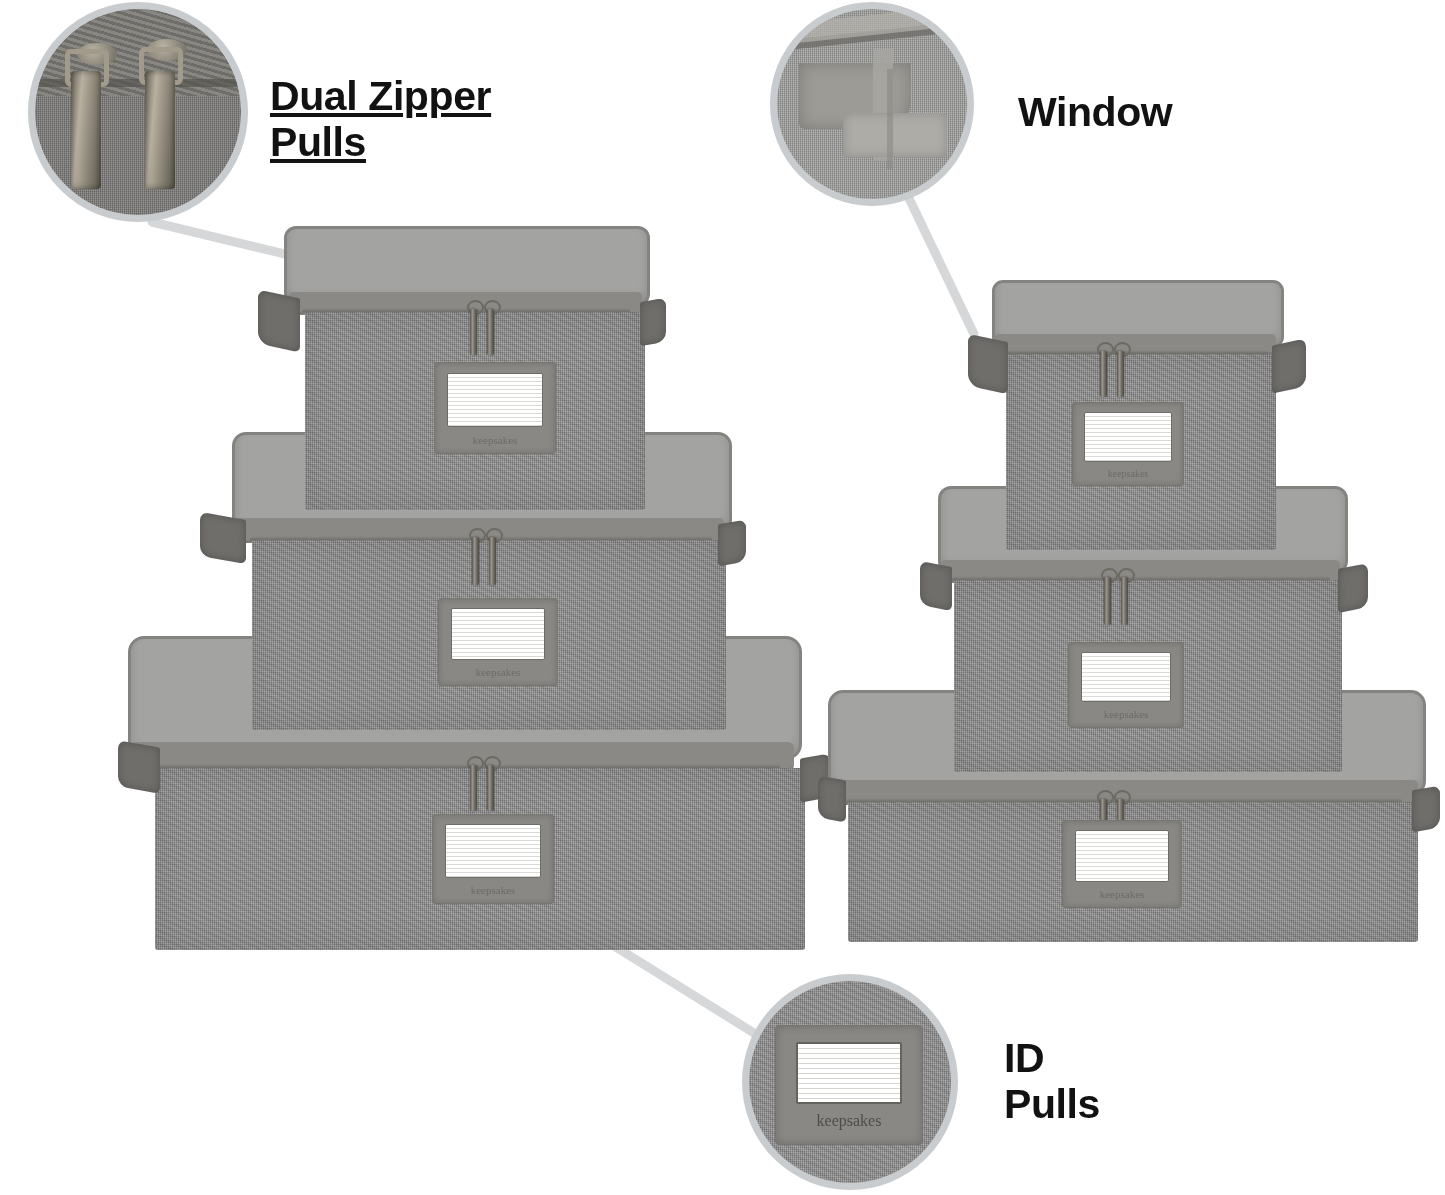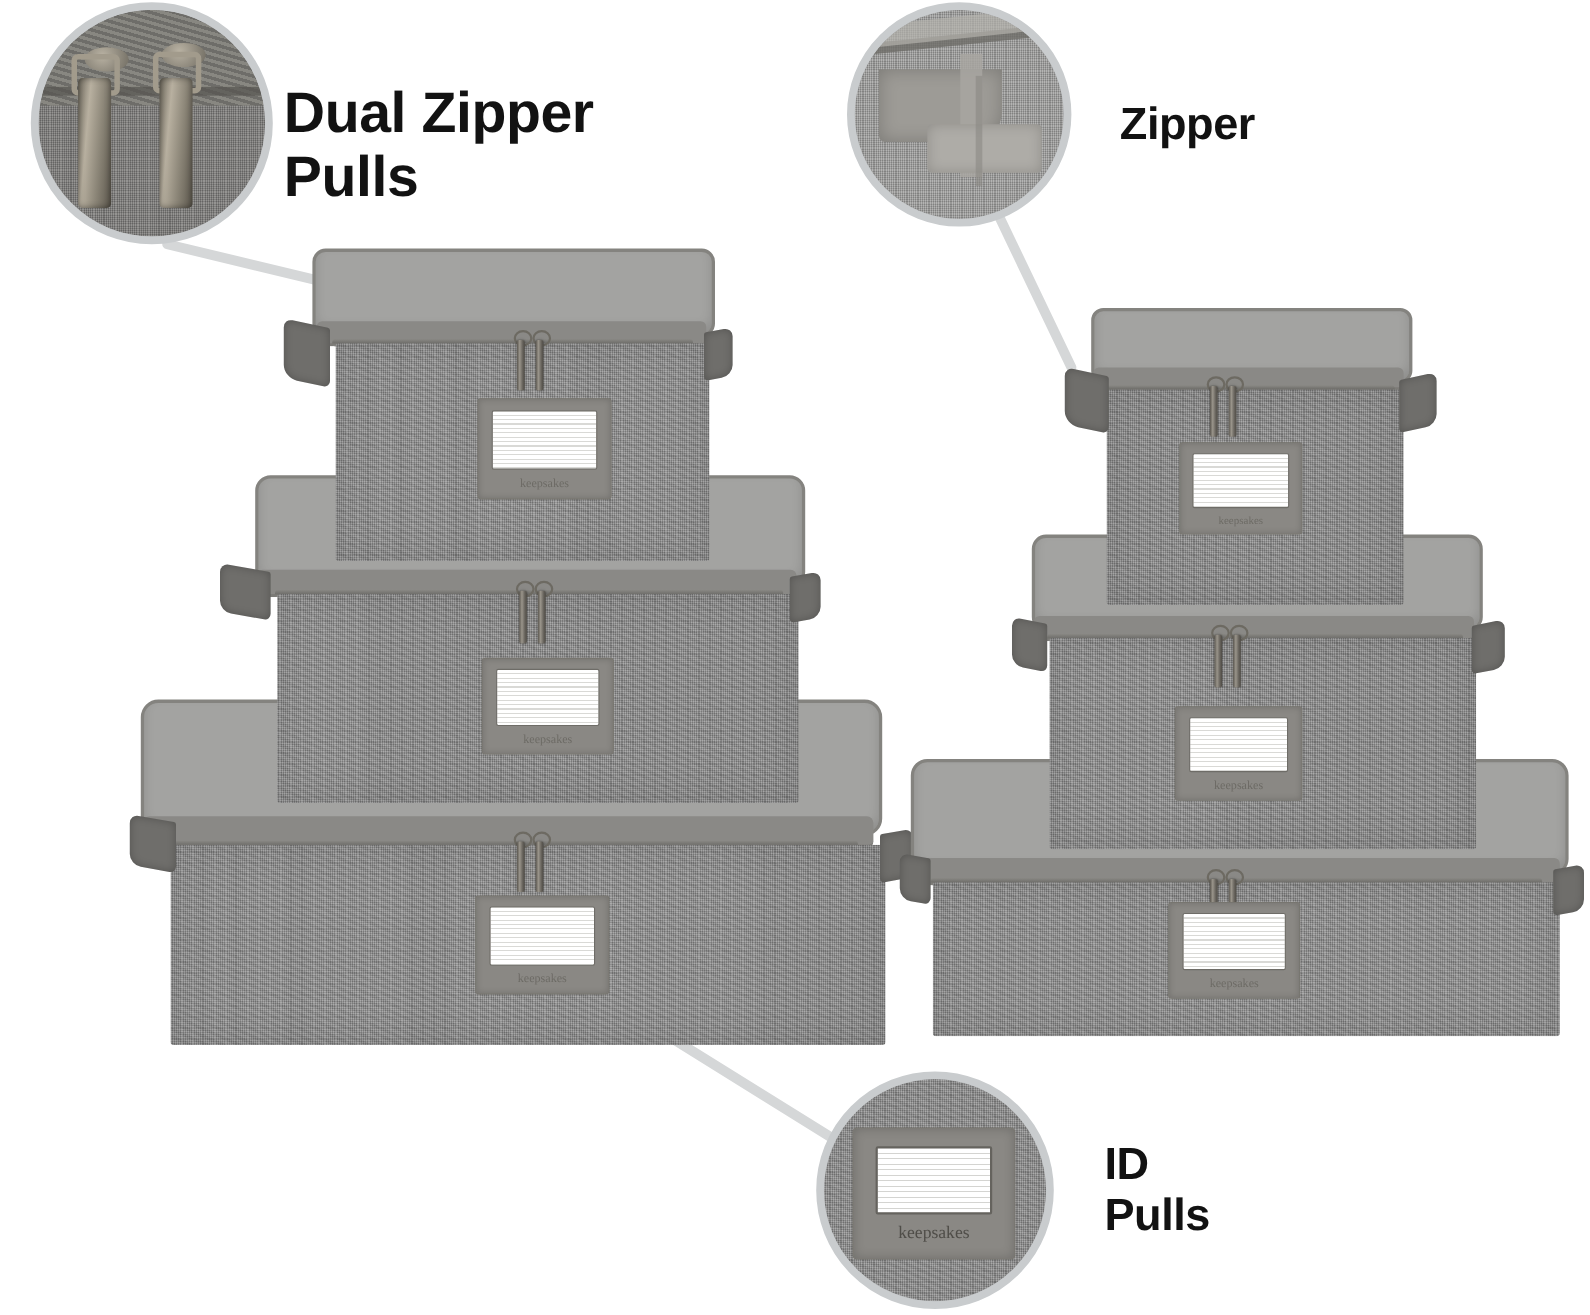--- a/index.html
+++ b/index.html
@@ -284,21 +284,21 @@
                   border:1px solid #76746e;border-radius:4px;box-shadow:inset 0 0 10px rgba(0,0,0,.2);">
         <div style="position:absolute;left:20px;top:16px;right:20px;height:58px;background:#f4f4f2;
                     border:2px solid #65635e;border-radius:2px;
                     background-image:repeating-linear-gradient(180deg,#ffffff 0 4px,#d4d4d1 4px 5px);"></div>
         <div style="position:absolute;left:0;right:0;bottom:14px;text-align:center;color:#4f4d48;
                     font-family:'Liberation Serif','DejaVu Serif',serif;font-size:16px;">keepsakes</div>
       </div>
     </div>
   </div>
 
-  <div class="callout-label" style="left:258px;top:74px;font-size:52px;">Dual Zipper
+  <div class="callout-label" style="left:270px;top:74px;font-size:41px;text-decoration:underline;">Dual Zipper
 Pulls</div>
 
-  <div class="callout-label" style="left:1018px;top:90px;font-size:41px;">Zipper</div>
+  <div class="callout-label" style="left:1018px;top:90px;font-size:41px;">Window</div>
 
   <div class="callout-label" style="left:1004px;top:1036px;font-size:41px;">ID
 Pulls</div>
 
 </div>
 
 </body></html>

